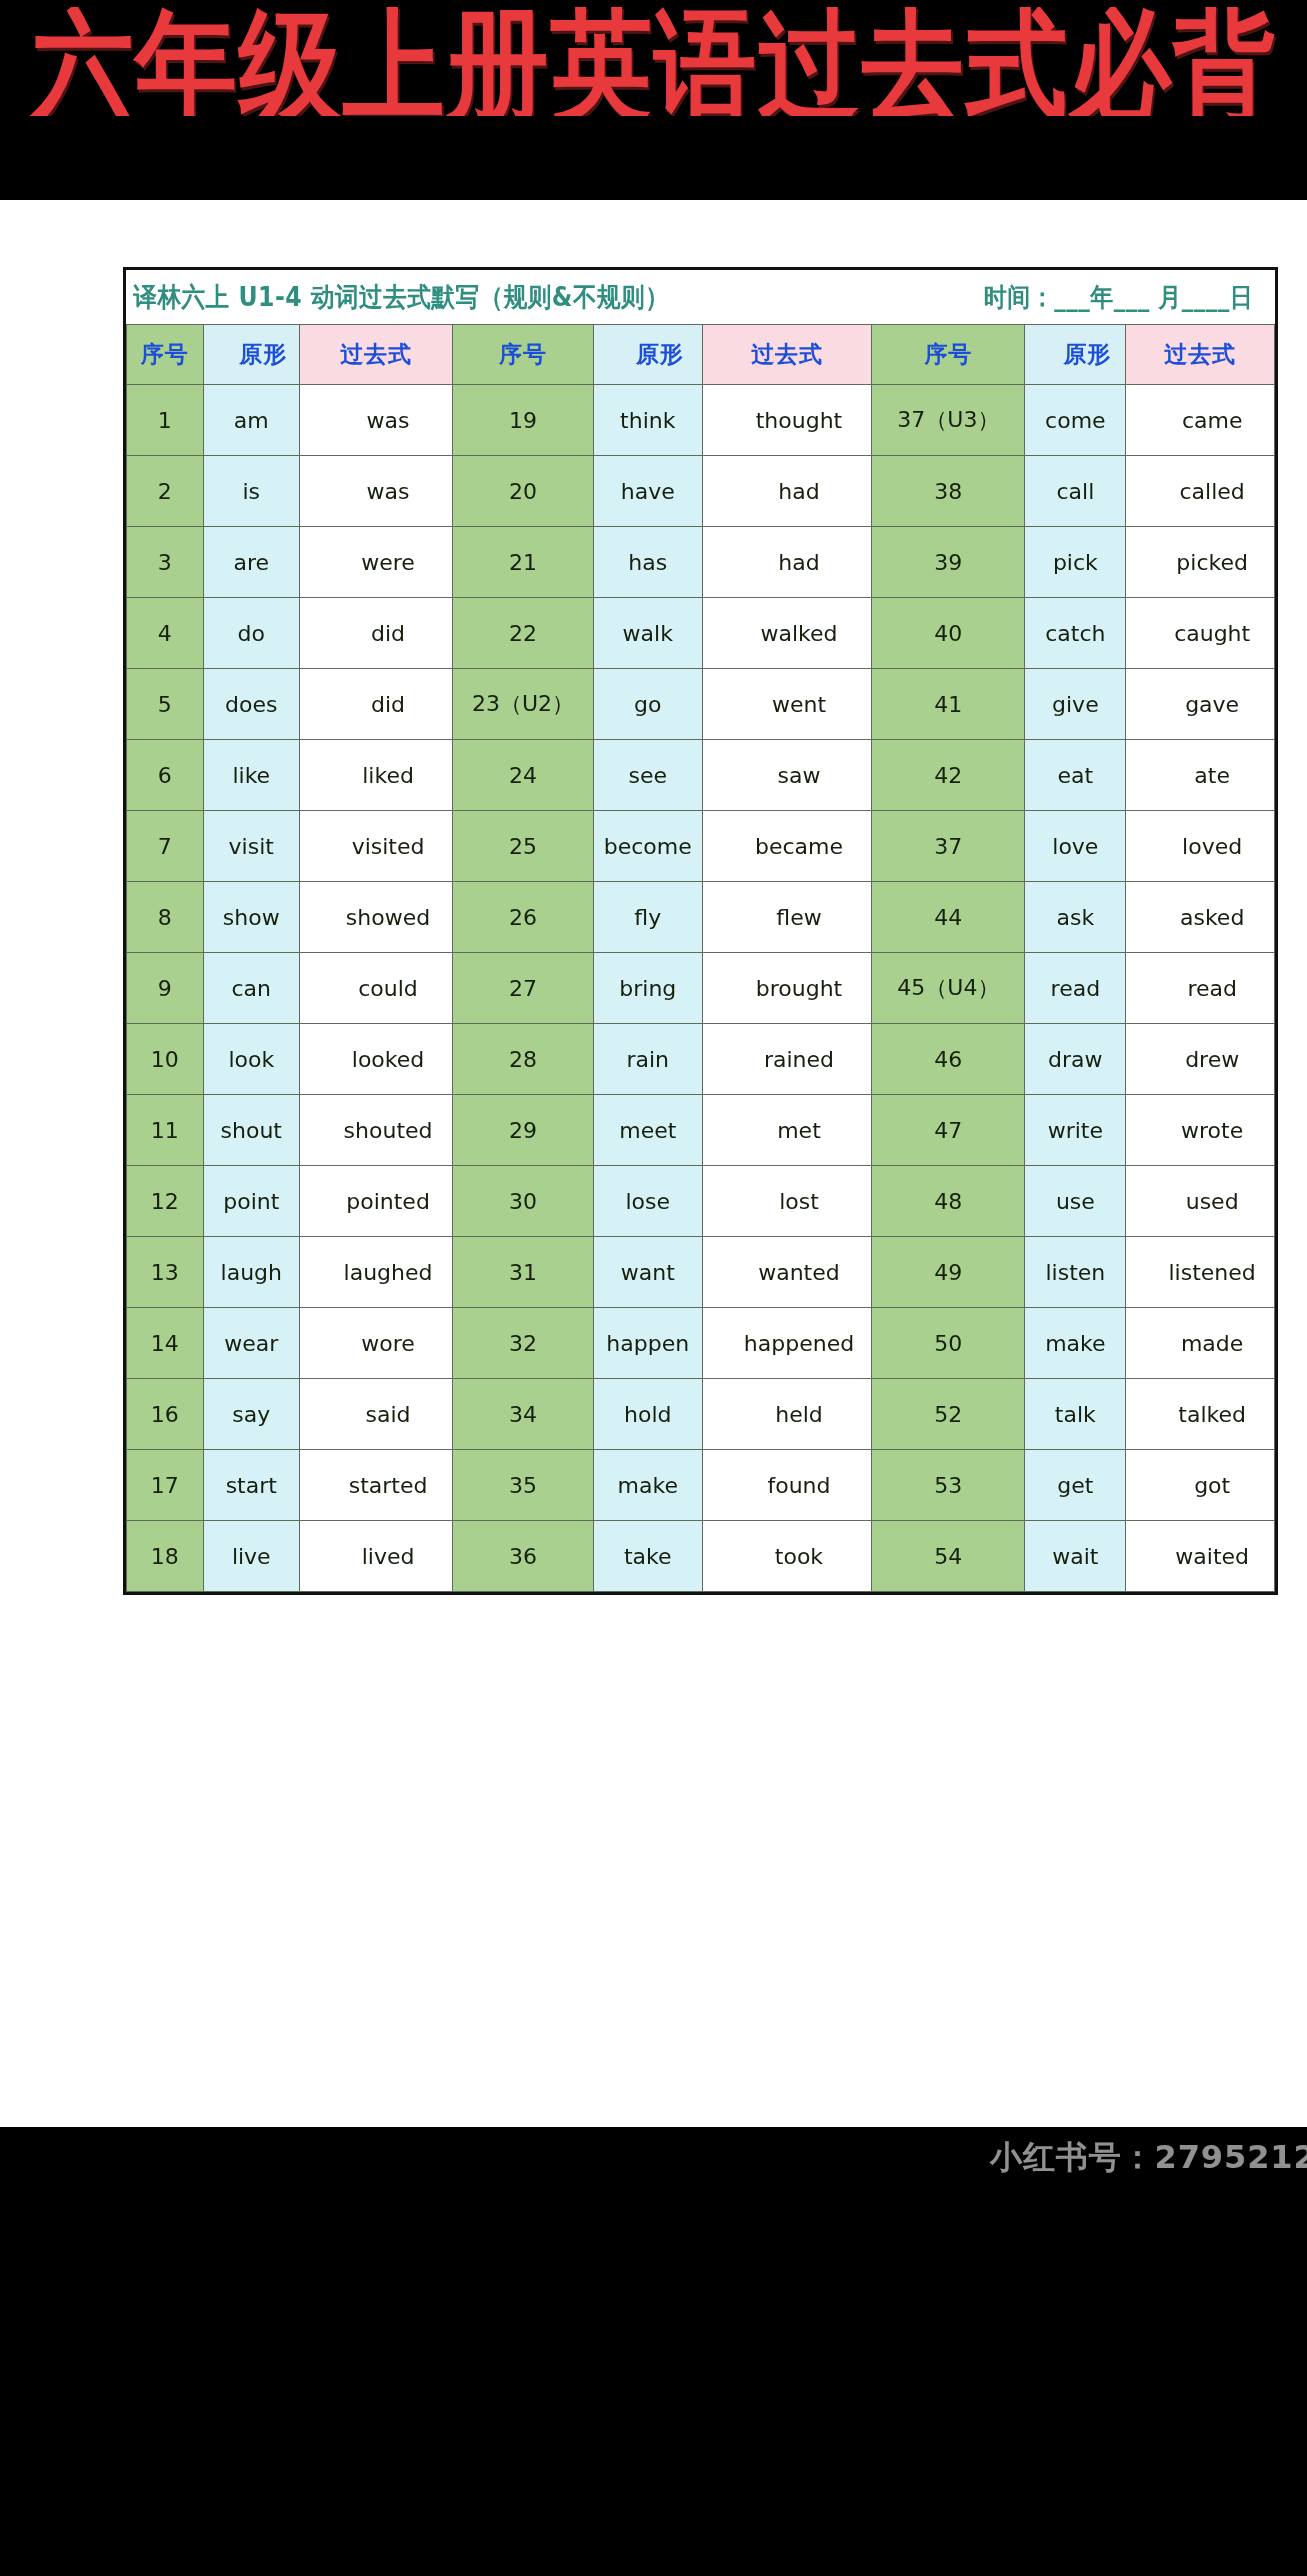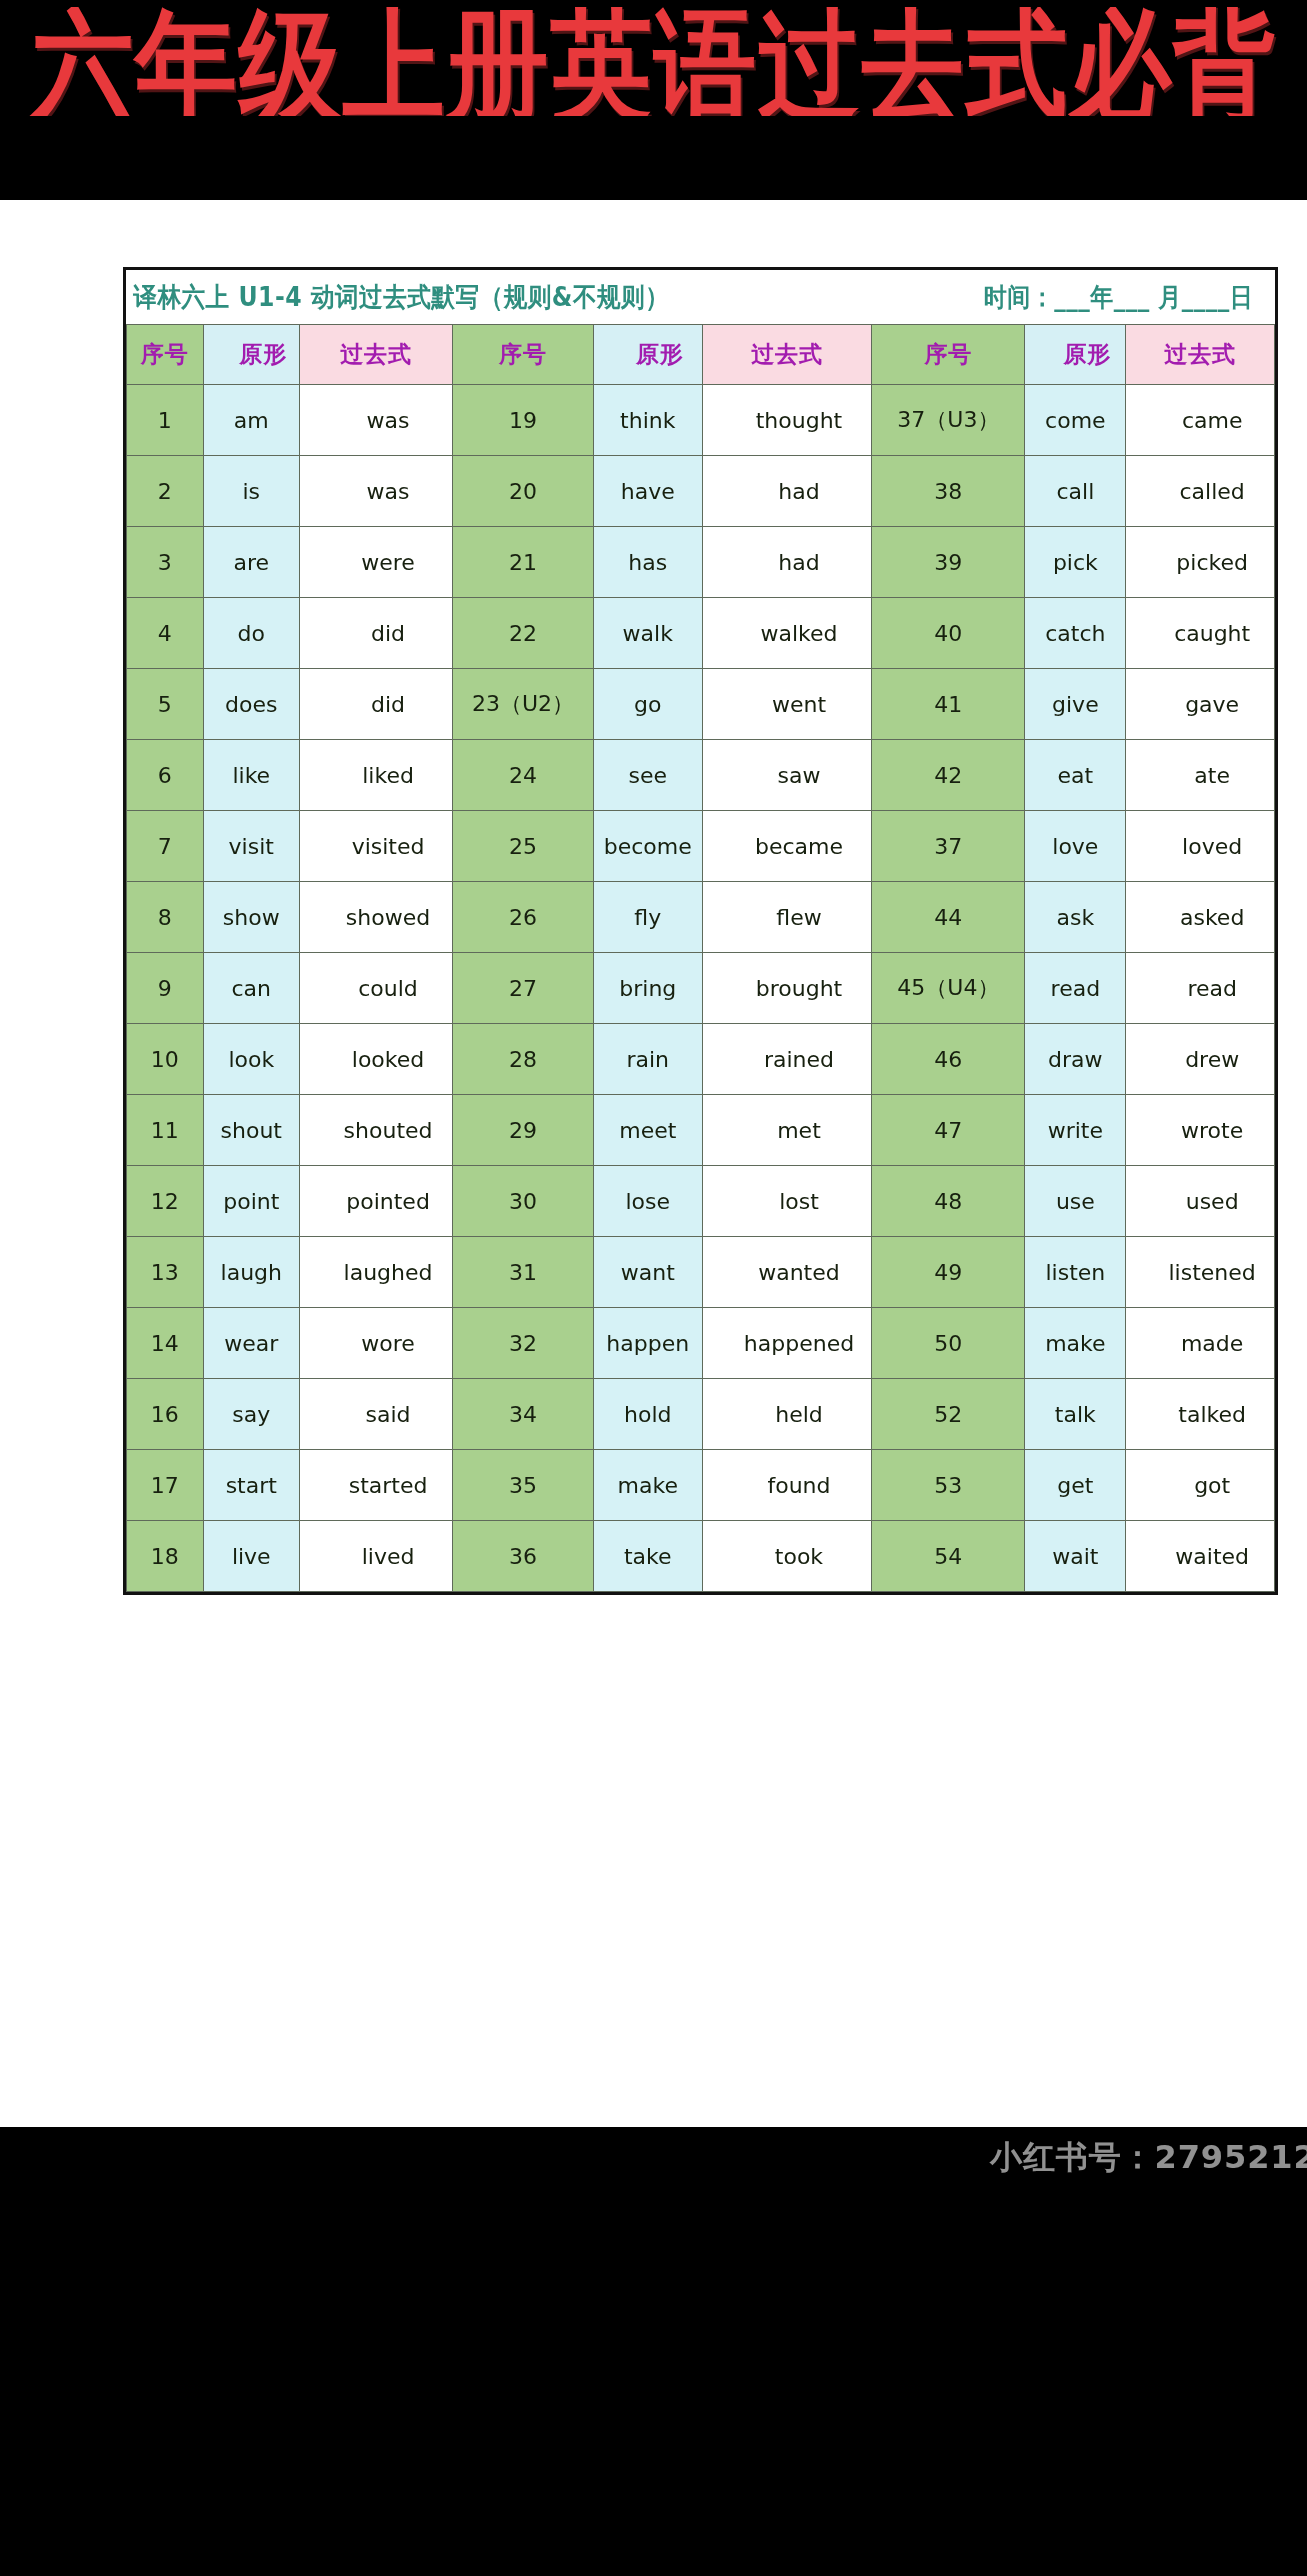--- a/index.html
+++ b/index.html
@@ -91,21 +91,21 @@
     vertical-align: middle;
     font-family: "DejaVu Sans", "Liberation Sans", sans-serif;
     font-size: 22px;
     color: #17200f;
     height: 71px;
   }
   table.verbs tr.hdr td {
     height: 60px;
     font-weight: bold;
     font-size: 23px;
-    color: #a21caf;
+    color: #1d4ed8;
     letter-spacing: 0.9px;
   }
   
   tr.hdr td.c-num { background: #a9d08e; }
   tr.hdr td.c-base { background: #d6f0f5; padding-left: 24px; }
   tr.hdr td.c-past { background: #fadbe2; }
   
   tr.row td.c-num { background: #a9d08e; }
   tr.row td.c-base { background: #d6f2f6; }
   tr.row td.c-past { background: #ffffff; padding-left: 24px; }

